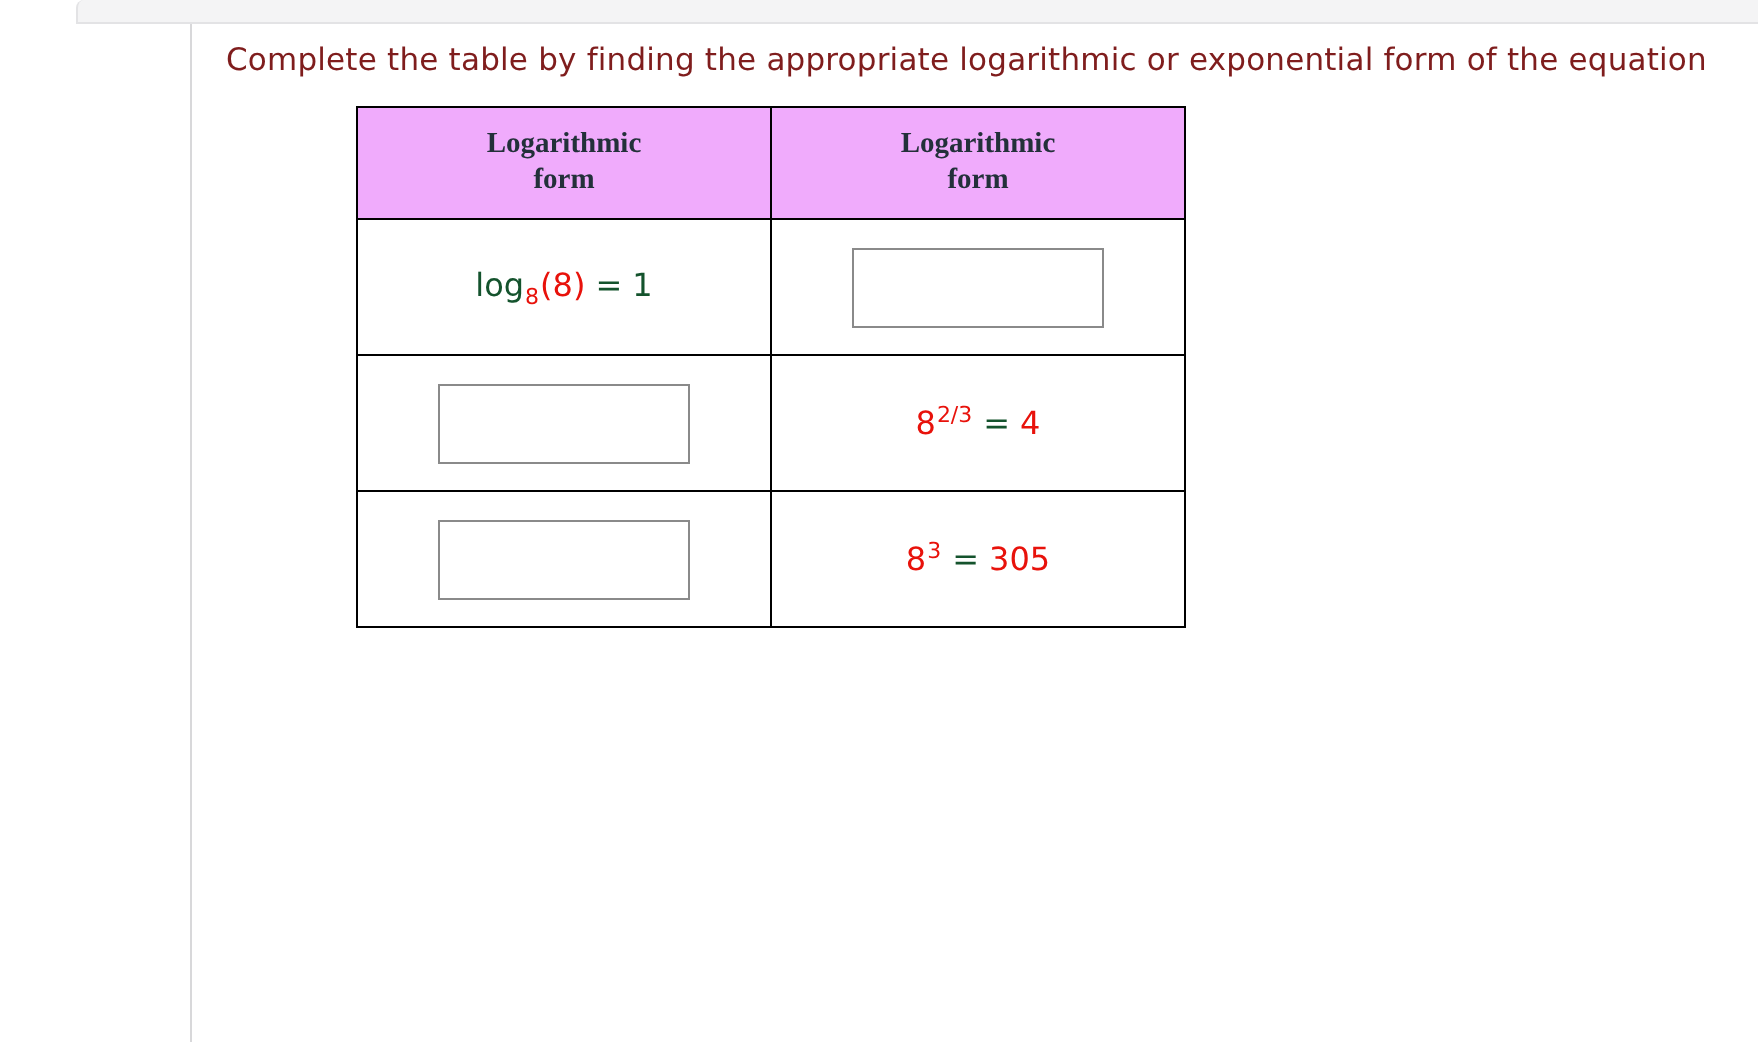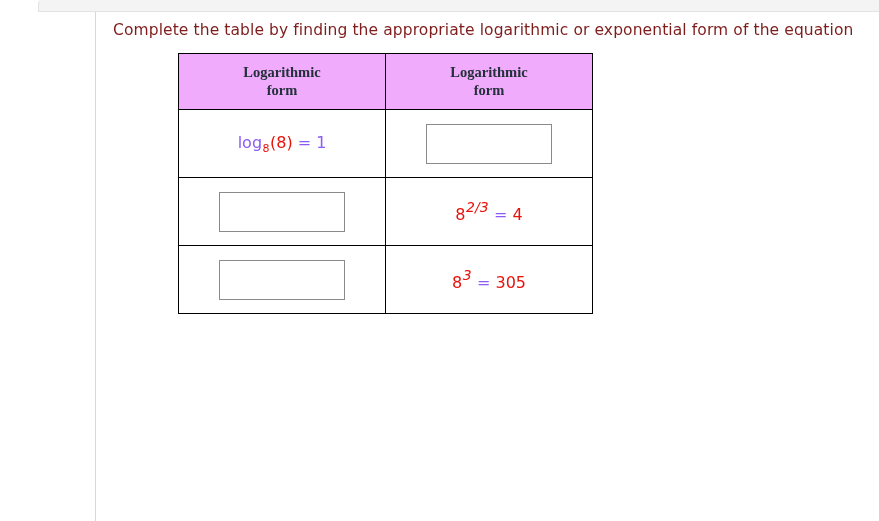--- a/index.html
+++ b/index.html
@@ -113,32 +113,31 @@
   
   .math {
     display: inline-block;
     font-family: "DejaVu Sans", sans-serif;
     font-size: 16px;
     color: #4a4a4a;
     white-space: nowrap;
     line-height: 1;
   }
   .red { color: #e8120b; }
-  .gry { color: #8b5cf6; }
+  .gry { color: #14532d; }
 
   .sub {
     font-size: 11px;
     vertical-align: -0.35em;
     padding: 0 0.5px;
   }
   .sup {
-    font-size: 14px;
+    font-size: 11px;
     vertical-align: 0.55em;
     padding: 0 0.5px;
-    font-style: italic;
   }
   .eqs { padding: 0 5px; }
 
   
   .paren {
     display: inline-block;
     font-size: 30px;
     color: #4a4a4a;
     vertical-align: middle;
     transform: scaleX(0.62);

